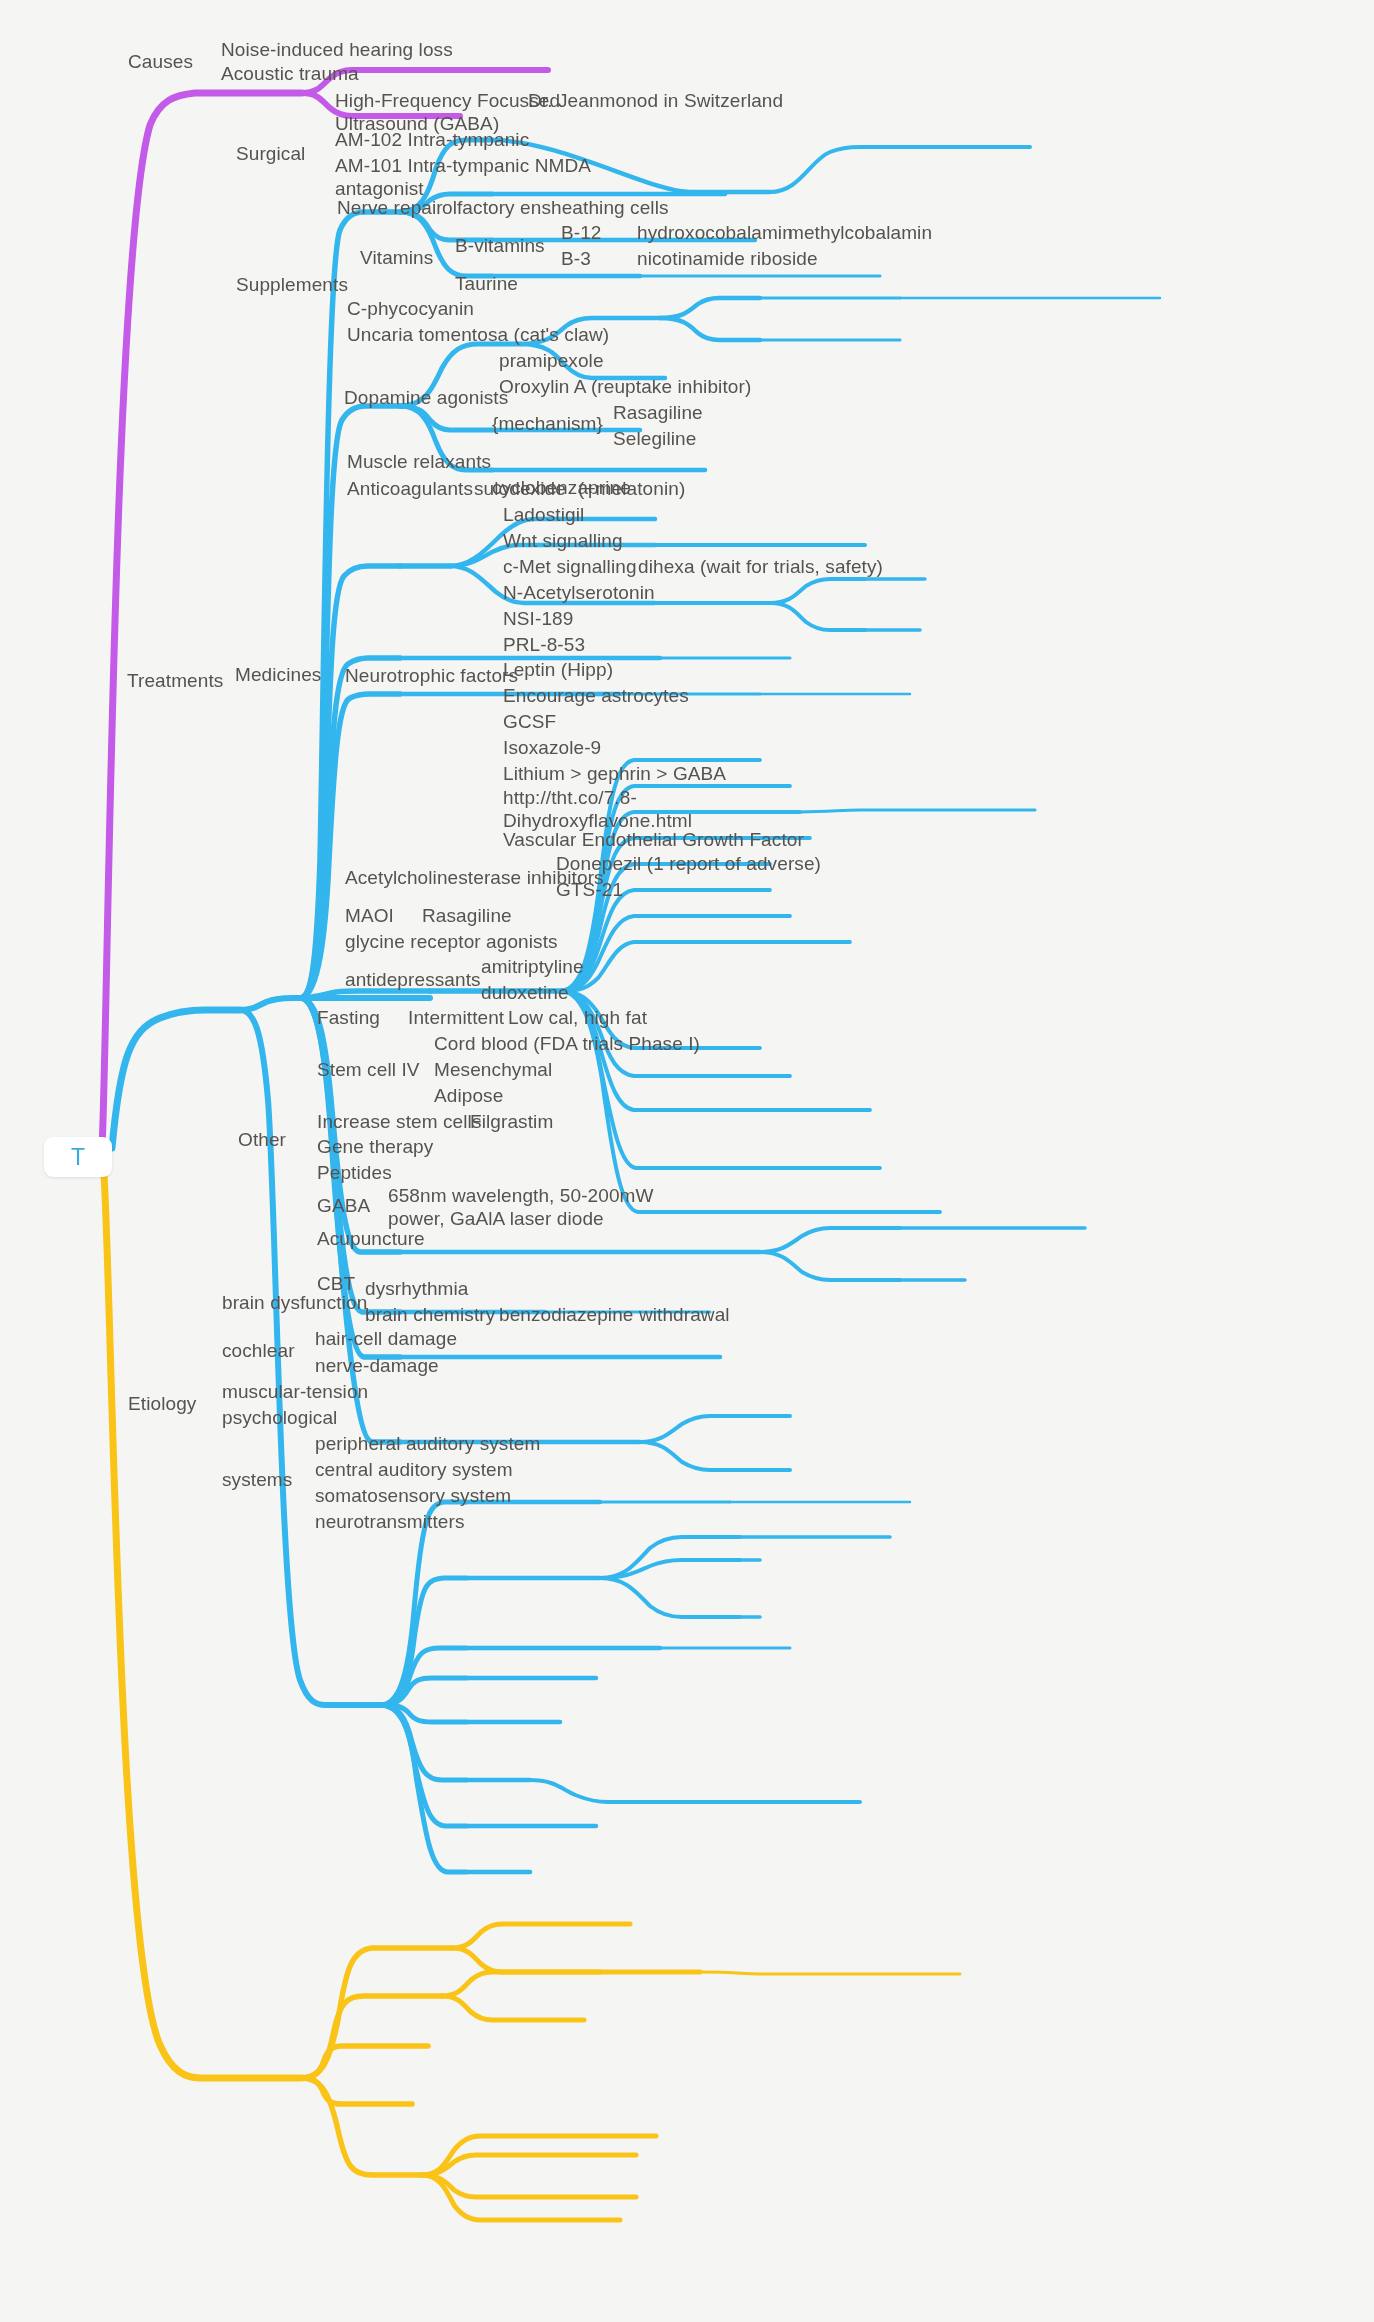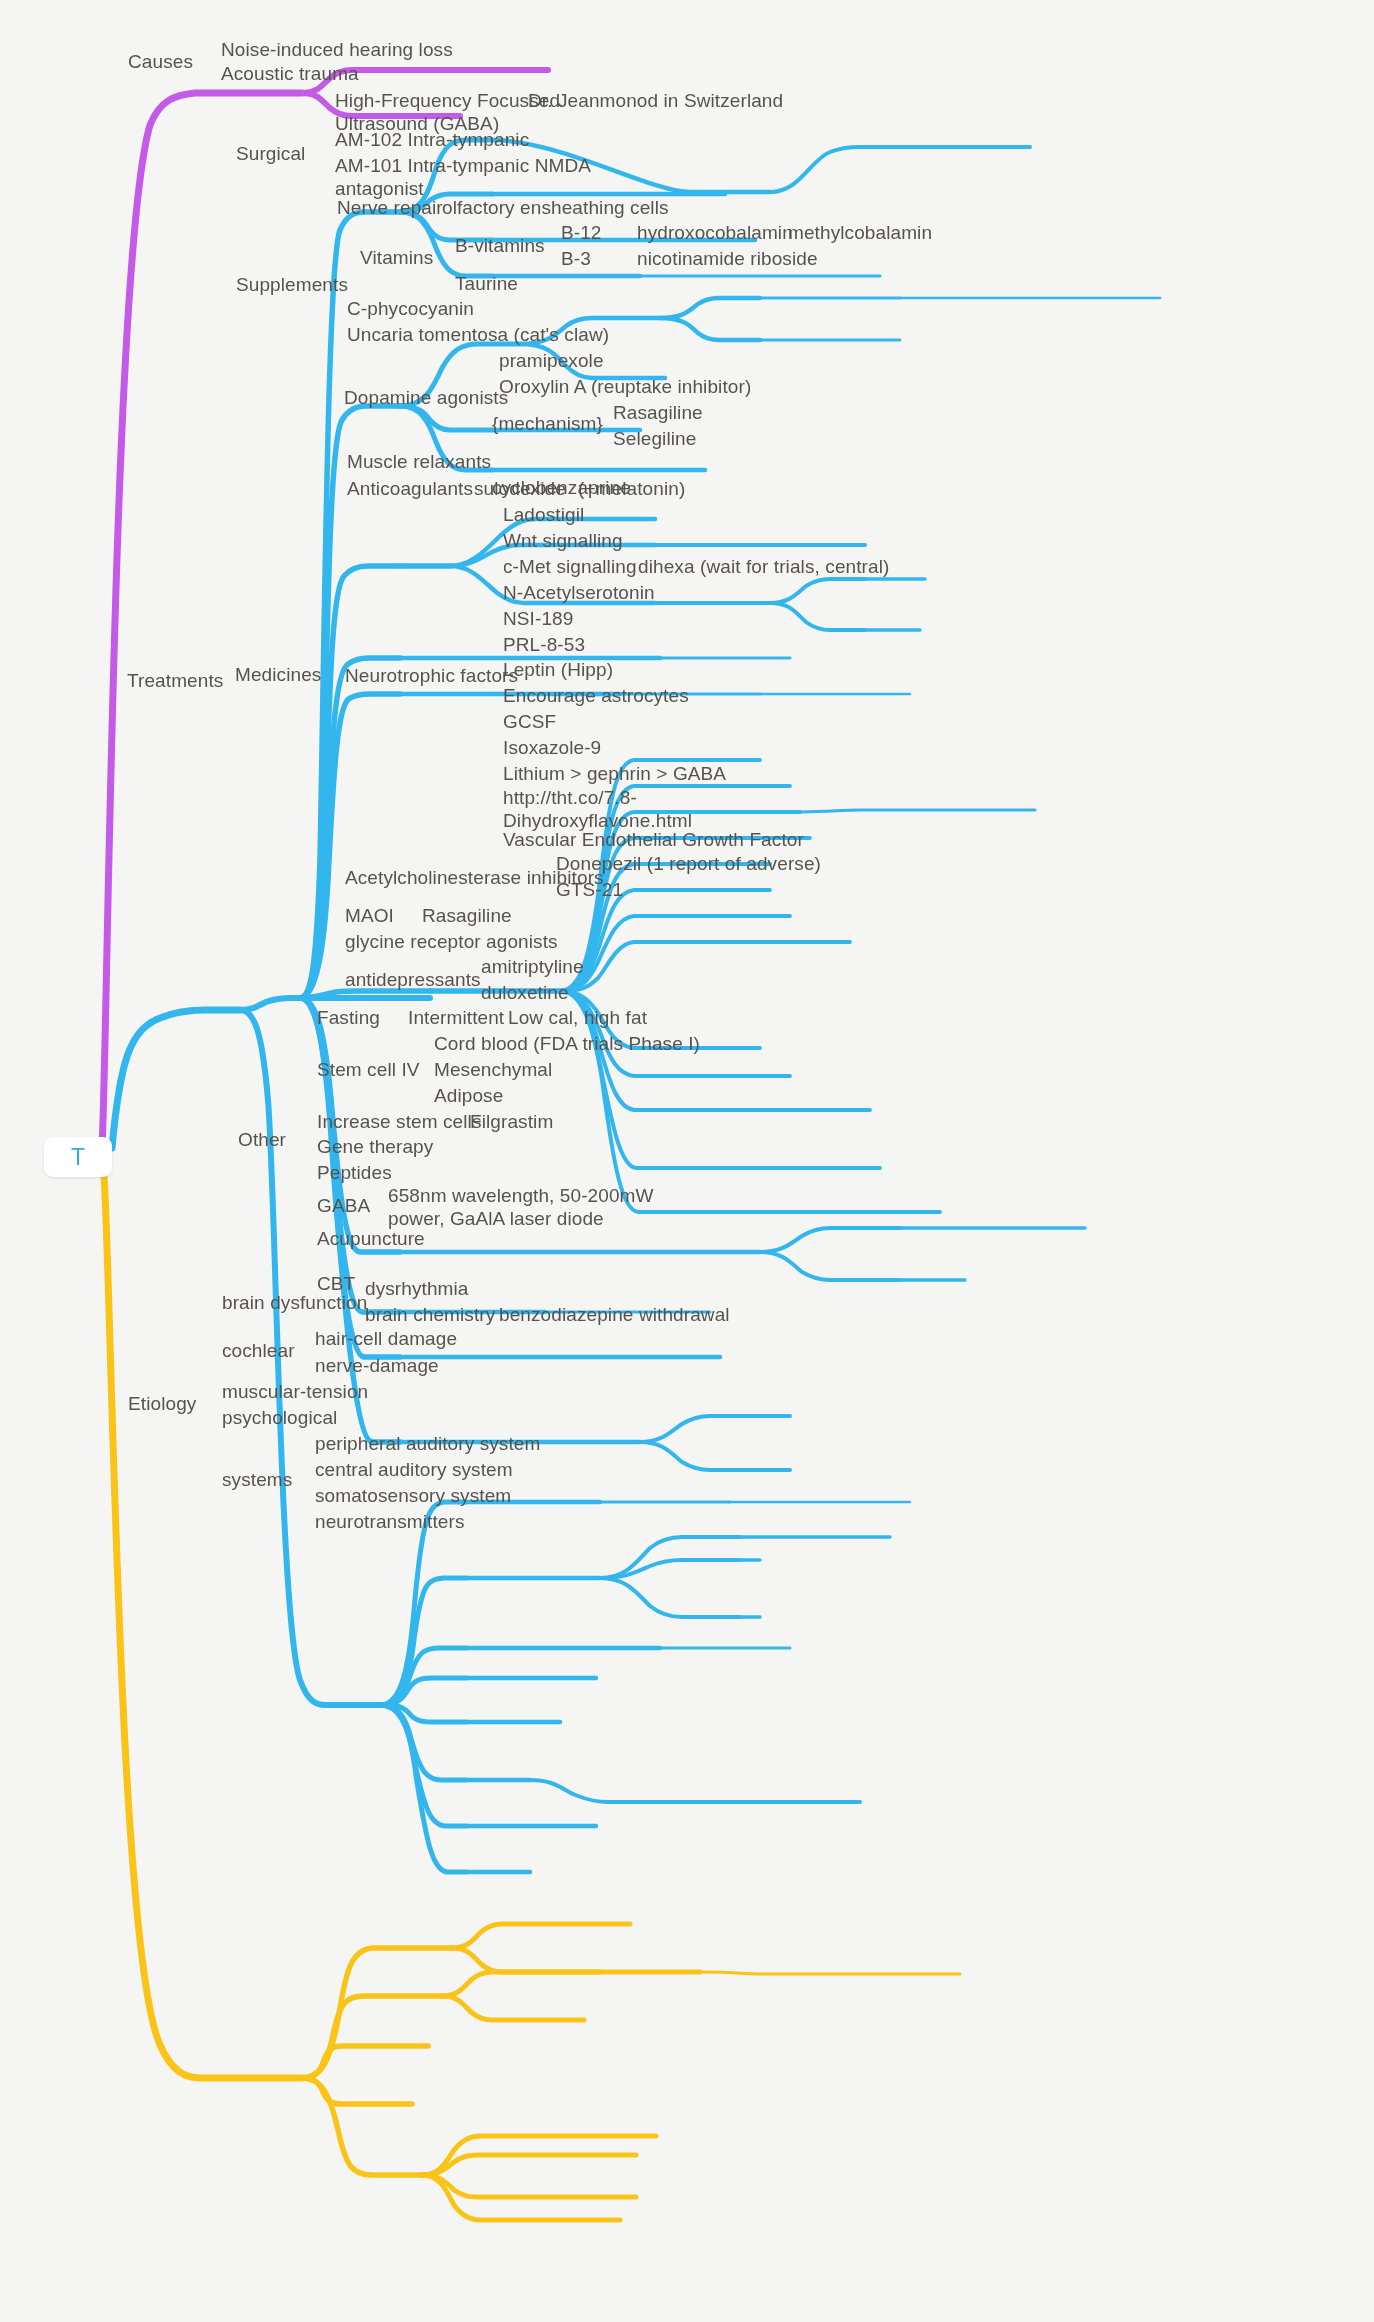--- a/index.html
+++ b/index.html
@@ -267,21 +267,21 @@
   <div class="node-label" style="left:347px; top:450px;"><span>Muscle relaxants</span></div>
   <div class="node-label" style="left:486px; top:476px;margin-left:6px;"><span>cyclobenzaprine</span></div>
   <div class="node-label" style="left:347px; top:477px;"><span>Anticoagulants</span></div>
   <div class="node-label" style="left:474px; top:477px;"><span>sulodexide</span></div>
   <div class="node-label" style="left:578px; top:477px;"><span>(+melatonin)</span></div>
 
   <div class="node-label" style="left:345px; top:664px;"><span>Neurotrophic factors</span></div>
   <div class="node-label" style="left:503px; top:503px;"><span>Ladostigil</span></div>
   <div class="node-label" style="left:503px; top:529px;"><span>Wnt signalling</span></div>
   <div class="node-label" style="left:503px; top:555px;"><span>c-Met signalling</span></div>
-  <div class="node-label" style="left:638px; top:555px;"><span>dihexa (wait for trials, central)</span></div>
+  <div class="node-label" style="left:638px; top:555px;"><span>dihexa (wait for trials, safety)</span></div>
   <div class="node-label" style="left:503px; top:581px;"><span>N-Acetylserotonin</span></div>
   <div class="node-label" style="left:503px; top:607px;"><span>NSI-189</span></div>
   <div class="node-label" style="left:503px; top:633px;"><span>PRL-8-53</span></div>
   <div class="node-label" style="left:503px; top:658px;"><span>Leptin (Hipp)</span></div>
   <div class="node-label" style="left:503px; top:684px;"><span>Encourage astrocytes</span></div>
   <div class="node-label" style="left:503px; top:710px;"><span>GCSF</span></div>
   <div class="node-label" style="left:503px; top:736px;"><span>Isoxazole-9</span></div>
   <div class="node-label" style="left:503px; top:762px;"><span>Lithium &gt; gephrin &gt; GABA</span></div>
   <div class="node-label" style="left:503px; top:786px;"><span>http://tht.co/7.8-</span><br><span>Dihydroxyflavone.html</span></div>
   <div class="node-label" style="left:503px; top:828px;"><span>Vascular Endothelial Growth Factor</span></div>

